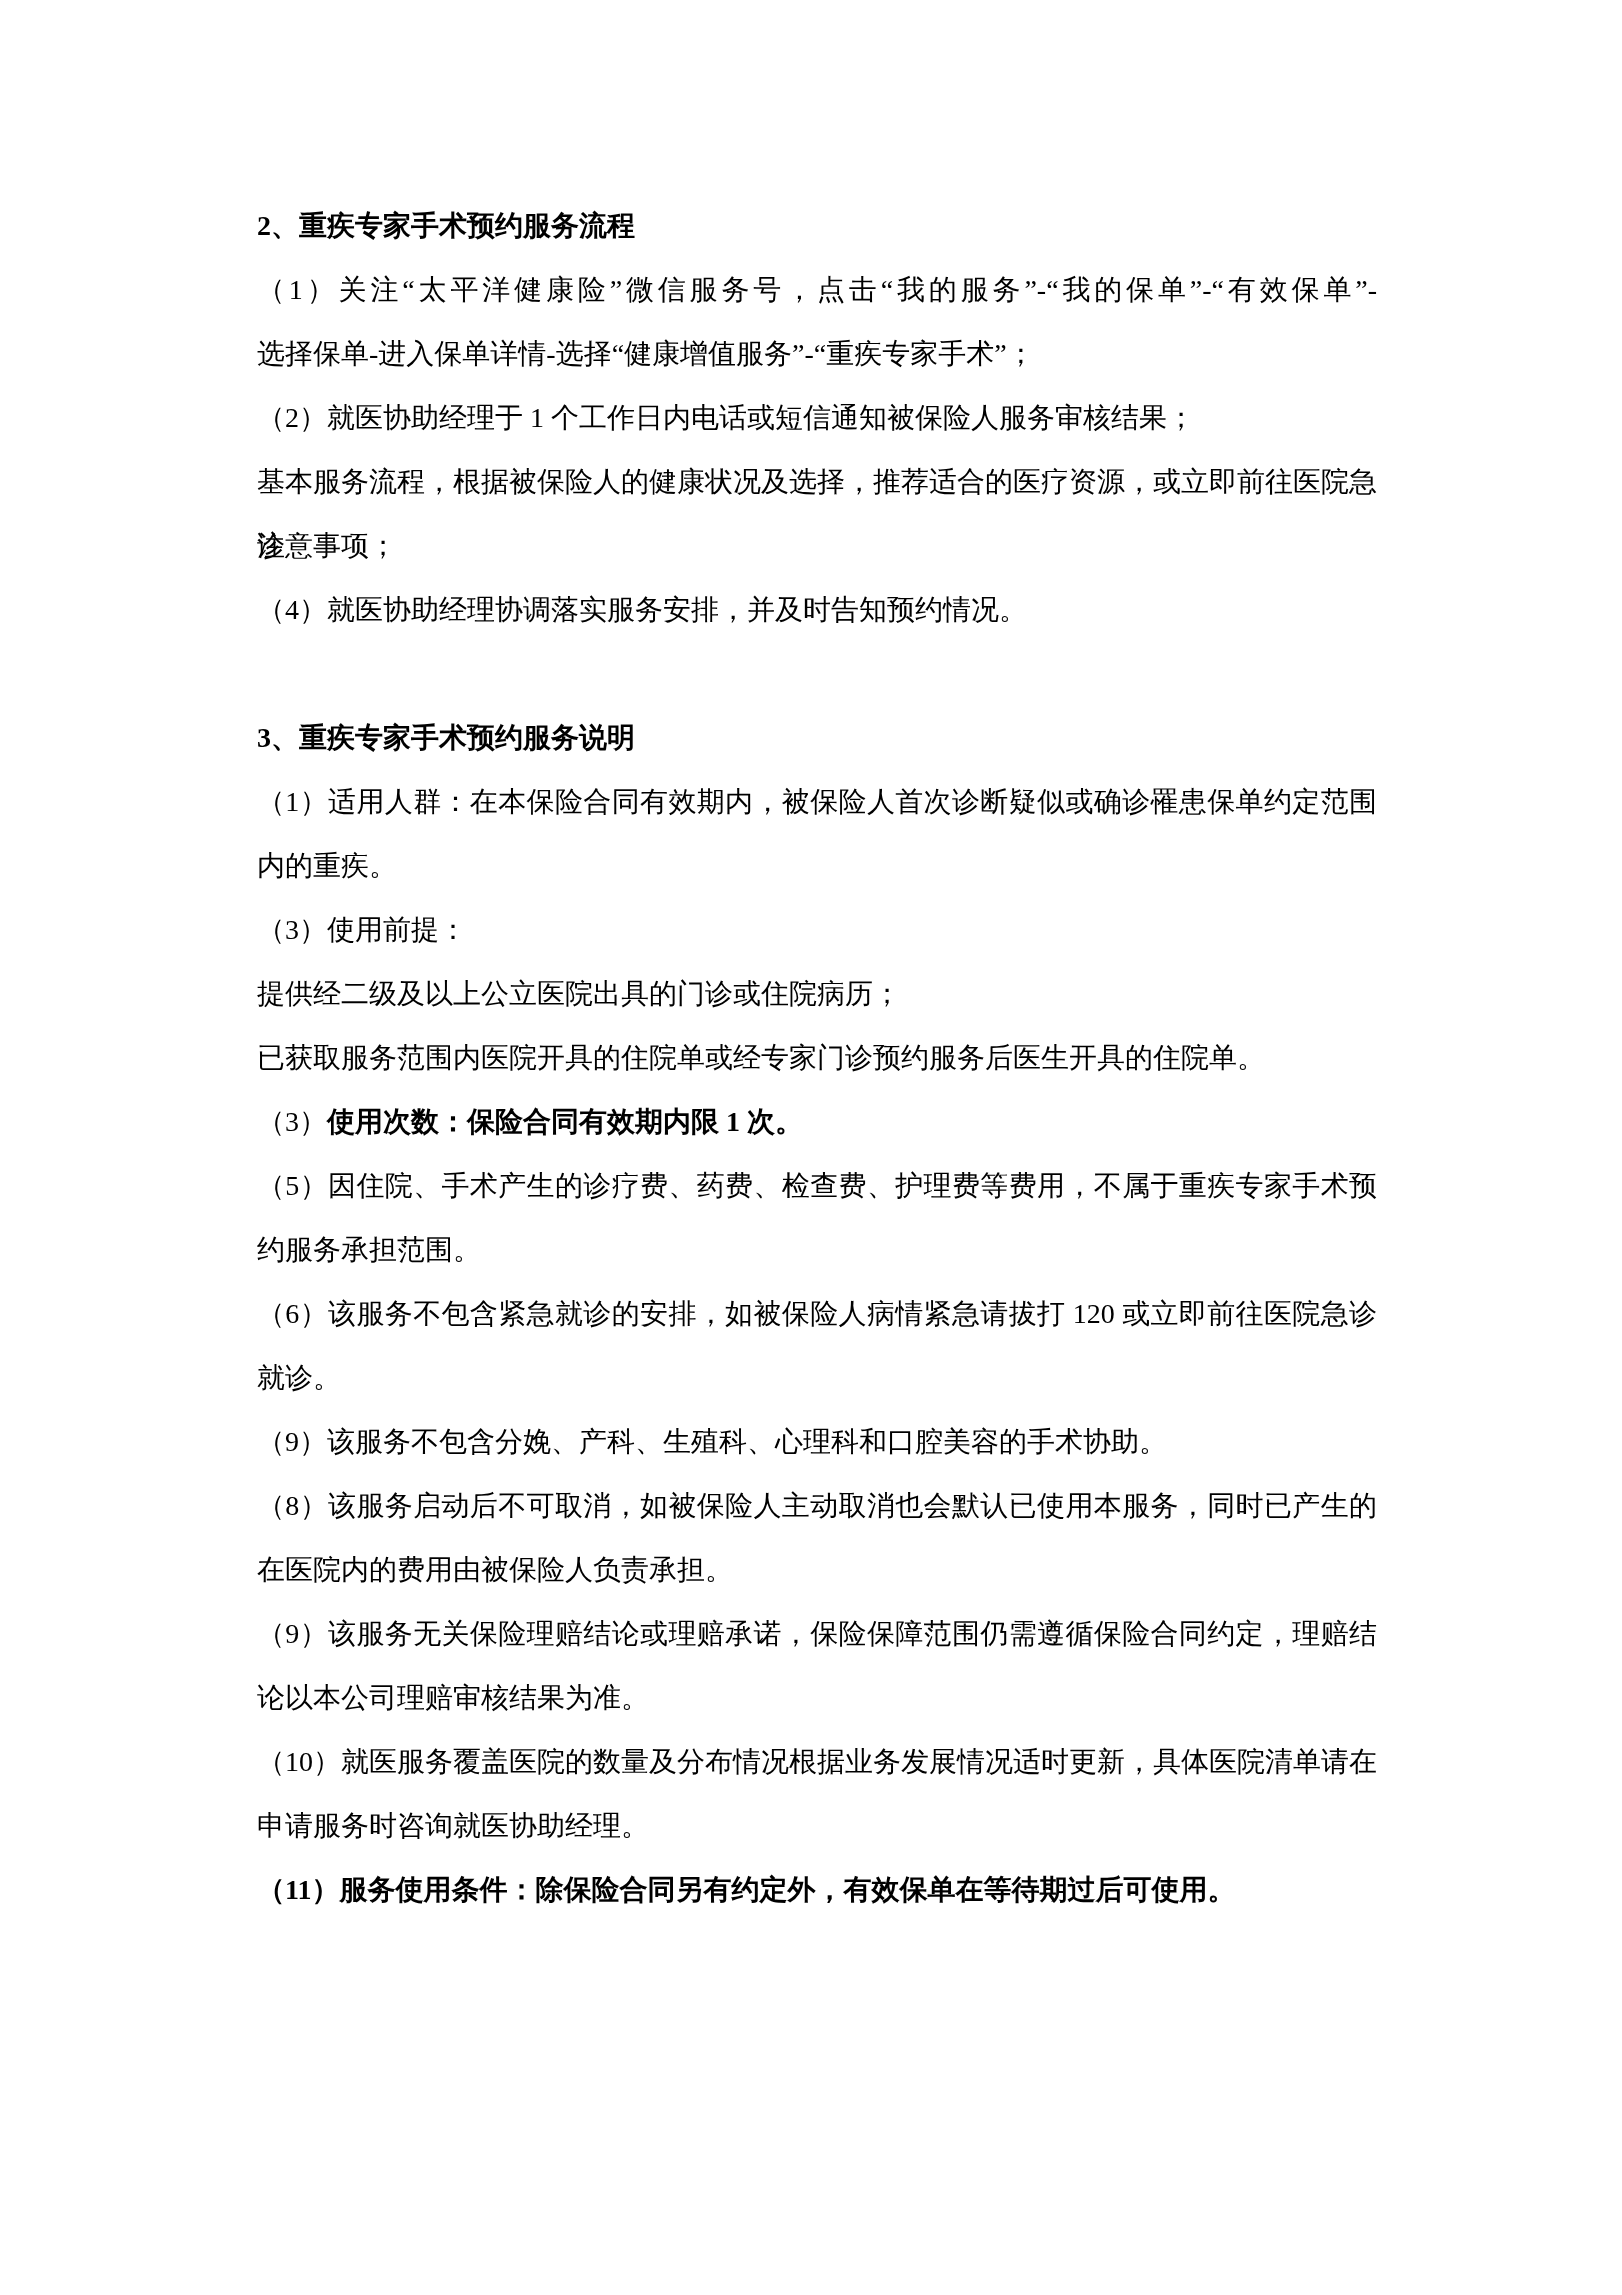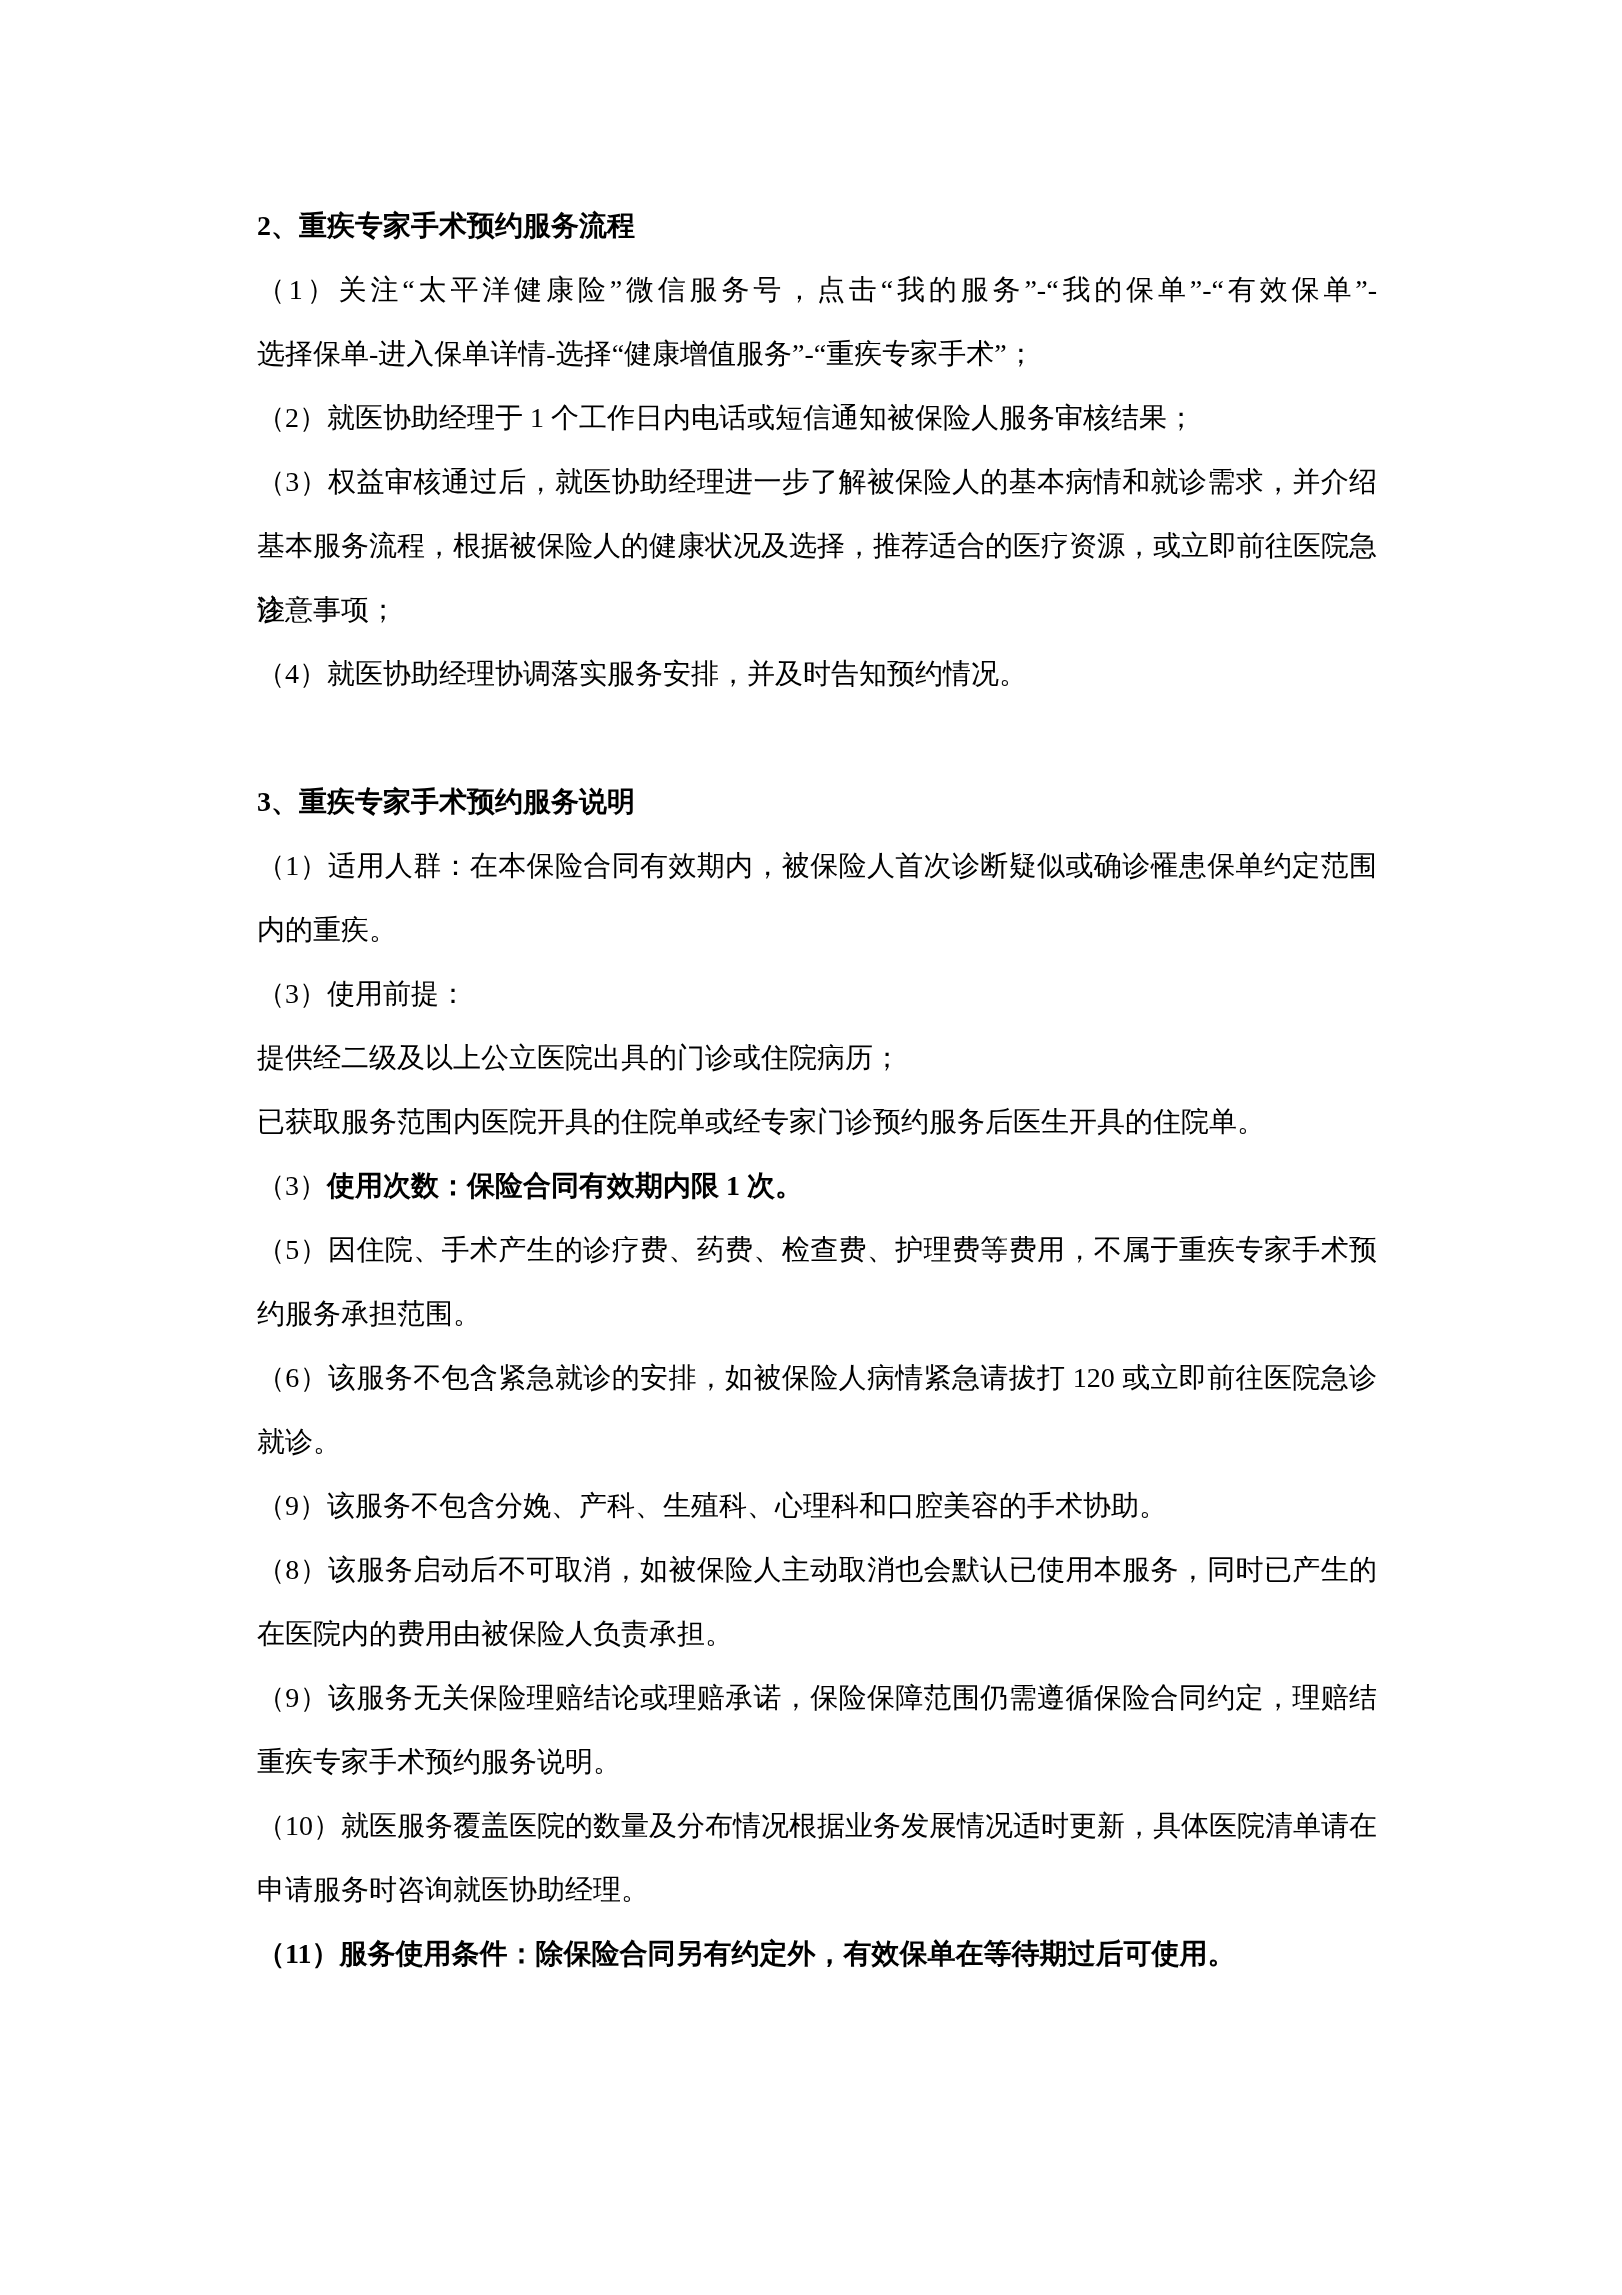--- a/index.html
+++ b/index.html
@@ -44,21 +44,20 @@
   }
 </style>
 </head>
 <body>
 
 <div class="doc">
   <div class="line bold">2、重疾专家手术预约服务流程</div>
   <div class="line fill">（1）关注“太平洋健康险”微信服务号，点击“我的服务”-“我的保单”-“有效保单”-</div>
   <div class="line">选择保单-进入保单详情-选择“健康增值服务”-“重疾专家手术”；</div>
   <div class="line">（2）就医协助经理于 1 个工作日内电话或短信通知被保险人服务审核结果；</div>
-  <div class="line fill">（3）权益审核通过后，就医协助经理进一步了解被保险人的基本病情和就诊需求，并介绍</div>
   <div class="line fill">基本服务流程，根据被保险人的健康状况及选择，推荐适合的医疗资源，或立即前往医院急诊</div>
   <div class="line">注意事项；</div>
   <div class="line">（4）就医协助经理协调落实服务安排，并及时告知预约情况。</div>
   <div class="line blank"></div>
   <div class="line bold">3、重疾专家手术预约服务说明</div>
   <div class="line fill">（1）适用人群：在本保险合同有效期内，被保险人首次诊断疑似或确诊罹患保单约定范围</div>
   <div class="line">内的重疾。</div>
   <div class="line">（3）使用前提：</div>
   <div class="line">提供经二级及以上公立医院出具的门诊或住院病历；</div>
   <div class="line">已获取服务范围内医院开具的住院单或经专家门诊预约服务后医生开具的住院单。</div>
@@ -66,18 +65,18 @@
     <span>（3）</span><span class="bold">使用次数：保险合同有效期内限 1 次。</span>
   </div>
   <div class="line fill">（5）因住院、手术产生的诊疗费、药费、检查费、护理费等费用，不属于重疾专家手术预</div>
   <div class="line">约服务承担范围。</div>
   <div class="line fill">（6）该服务不包含紧急就诊的安排，如被保险人病情紧急请拔打 120 或立即前往医院急诊</div>
   <div class="line">就诊。</div>
   <div class="line">（9）该服务不包含分娩、产科、生殖科、心理科和口腔美容的手术协助。</div>
   <div class="line fill">（8）该服务启动后不可取消，如被保险人主动取消也会默认已使用本服务，同时已产生的</div>
   <div class="line">在医院内的费用由被保险人负责承担。</div>
   <div class="line fill">（9）该服务无关保险理赔结论或理赔承诺，保险保障范围仍需遵循保险合同约定，理赔结</div>
-  <div class="line">重疾专家手术预约服务说明。</div>
+  <div class="line">论以本公司理赔审核结果为准。</div>
   <div class="line fill">（10）就医服务覆盖医院的数量及分布情况根据业务发展情况适时更新，具体医院清单请在</div>
   <div class="line">申请服务时咨询就医协助经理。</div>
   <div class="line bold">（11）服务使用条件：除保险合同另有约定外，有效保单在等待期过后可使用。</div>
 </div>
 
 
 </body></html>

